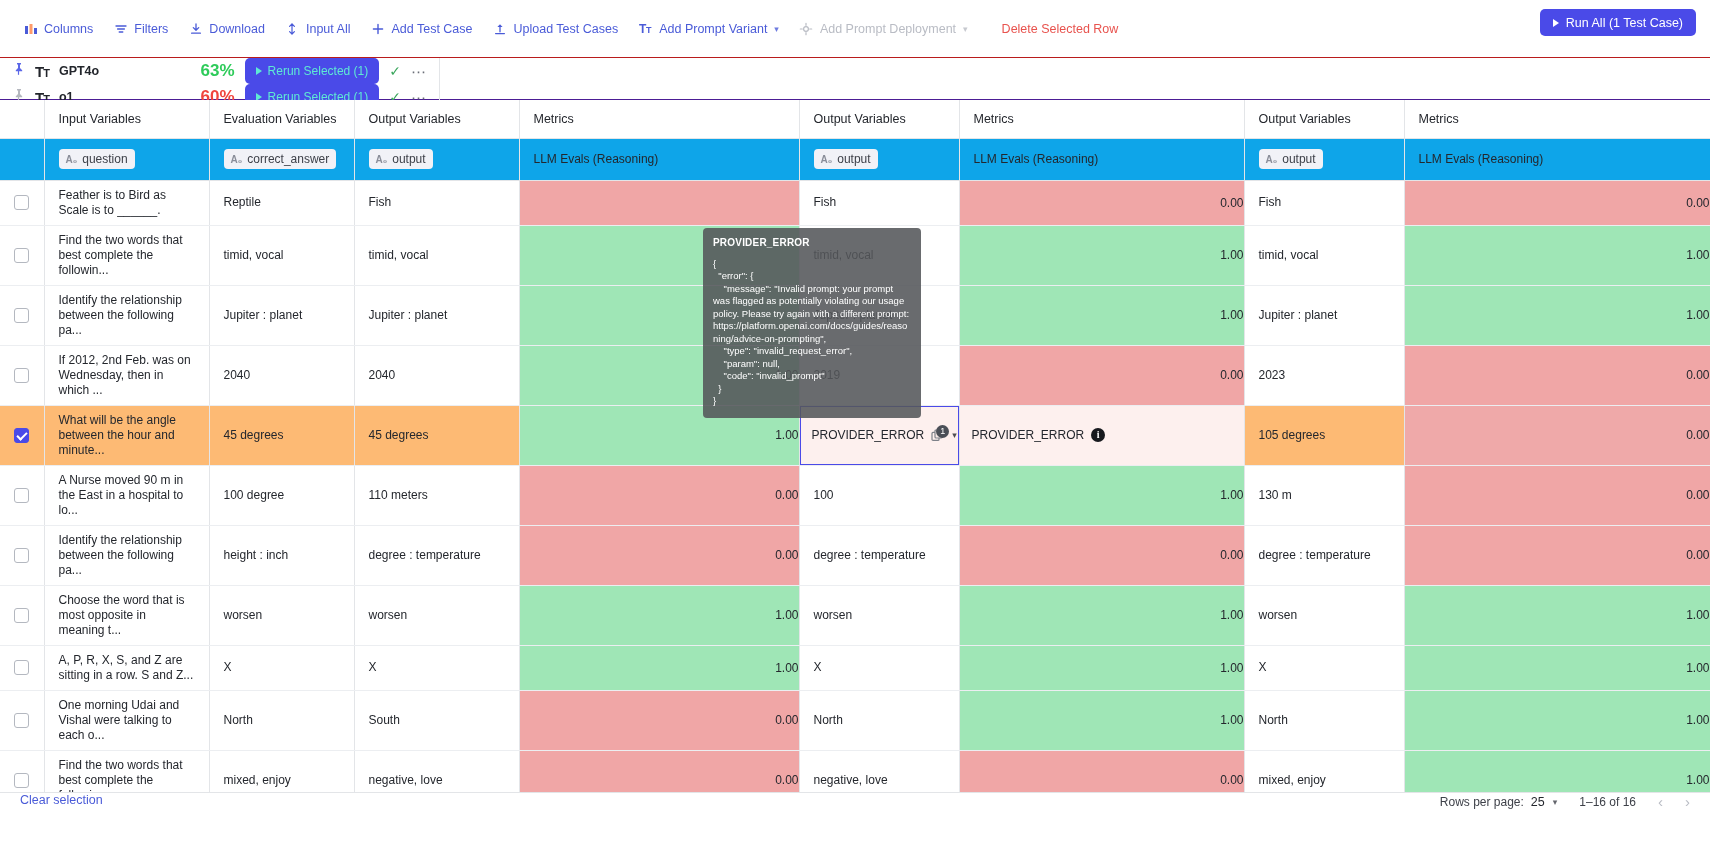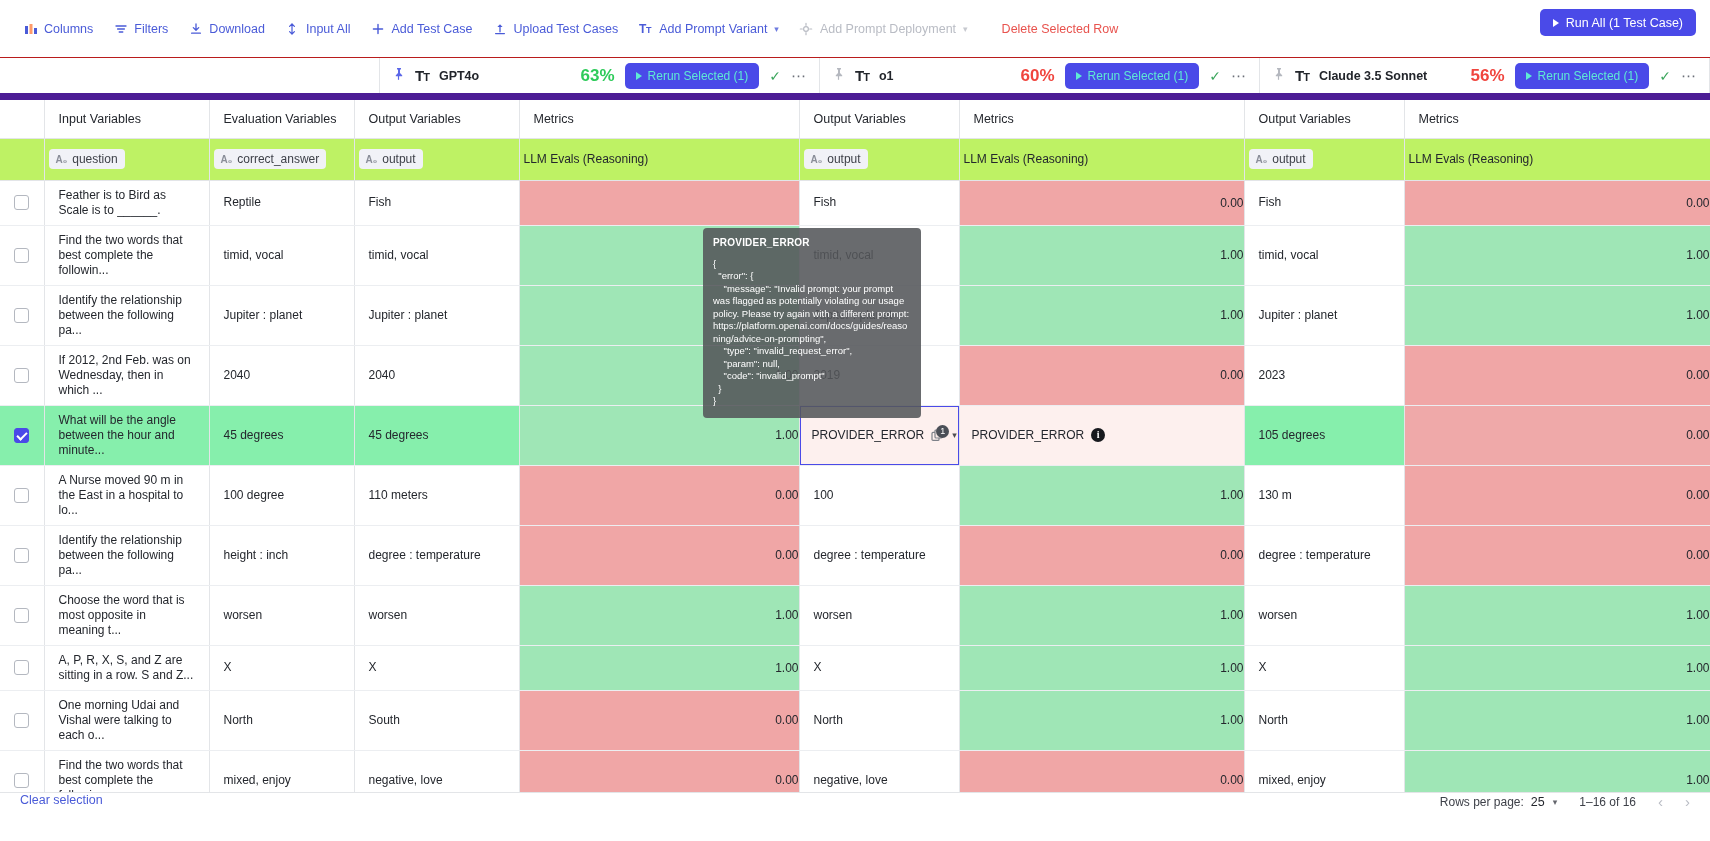--- a/index.html
+++ b/index.html
@@ -35,22 +35,22 @@
     position: absolute; right: 14px; top: 9px;
     background: #4a4ae8; color: #fff; border: none; border-radius: 5px;
     height: 27px; padding: 0 13px; font-size: 12.5px; cursor: pointer;
     display: flex; align-items: center; gap: 7px;
     font-family: "Liberation Sans", sans-serif;
   }
   .tri { width:0;height:0;border-left:6px solid currentColor;border-top:4px solid transparent;border-bottom:4px solid transparent;display:inline-block;}
 
   
   .model-band {
-    display: flex; height: 42px; border-bottom: 7px solid #4c1d95;
-    background: #fff; position: relative;
+    display: flex; height: 42px; border-bottom: 1px solid #4c1d95;
+    background: #fff; position: relative; flex-direction: column;
   }
   .mb-spacer { width: 380px; border-right: 1px solid #e3e5e8; flex: none; }
   .model-cell {
     display: flex; align-items: center; gap: 10px;
     padding: 0 12px; border-right: 1px solid #e3e5e8; flex: none;
     position: relative;
   }
   .model-cell.m0 { width: 440px; }
   .model-cell.m1 { width: 440px; }
   .model-cell.m2 { width: 450px; }
@@ -85,21 +85,21 @@
   .c-eval  { width: 145px; }
   .c-out   { width: 165px; }
   .c-met   { width: 280px; }
   .c-out2  { width: 160px; }
   .c-met2  { width: 285px; }
   .c-out3  { width: 160px; }
   .c-met3  { width: 306px; }
 
   tr.hdr-group td { height: 38px; padding: 0 14px; font-size: 12.5px; color:#24272d;
     border-bottom: 1px solid #e3e5e8; background:#fff; }
-  tr.hdr-vars td { height: 42px; padding: 0 4px; border-bottom: 1px solid #e3e5e8; background:#bef264;}
+  tr.hdr-vars td { height: 42px; padding: 0 14px; border-bottom: 1px solid #e3e5e8; background:#0ea5e9;}
   .var-chip {
     display:inline-flex; align-items:center; gap:5px;
     background:#f1f2f7; border-radius:4px; padding:3px 7px;
     font-size:12px; color:#3e4149;
   }
   .var-chip .aa { font-size:10px; color:#8a8e99; font-weight:700; }
   .metr-label { font-size: 12px; color:#24272d; }
 
   tr.drow td { height: 35px; }
   .cell-pad { padding: 0 14px; }
@@ -109,21 +109,21 @@
     display:block;margin:0 auto;background:#fff;cursor:pointer;
   }
   .chkbox.on { background:#4a4ae8; border-color:#4a4ae8; position:relative; }
   .chkbox.on:after{
     content:""; position:absolute; left:4px; top:1px; width:4px; height:8px;
     border:solid #fff; border-width:0 2px 2px 0; transform:rotate(45deg);
   }
   td.score { text-align: right; padding: 0 14px; font-size: 12px; color:#24272d; }
   td.g  { background: #9fe6b6; }
   td.r  { background: #f0a6a6; }
-  tr.sel td { background: #86efac; }
+  tr.sel td { background: #fdba74; }
   tr.sel td.g { background: #9fe6b6; }
   tr.sel td.r { background: #efa9a9; }
   tr.sel td.err { background:#fdf0ee; }
 
   .err-cell {
     display:flex; align-items:center; gap:7px; padding: 0 12px; height:100%;
   }
   .err-cell.boxed { outline: 1.5px solid #4a4ae8; outline-offset:-1.5px; }
   .copy-badge { position: relative; display:inline-flex; }
   .badge-1 {

